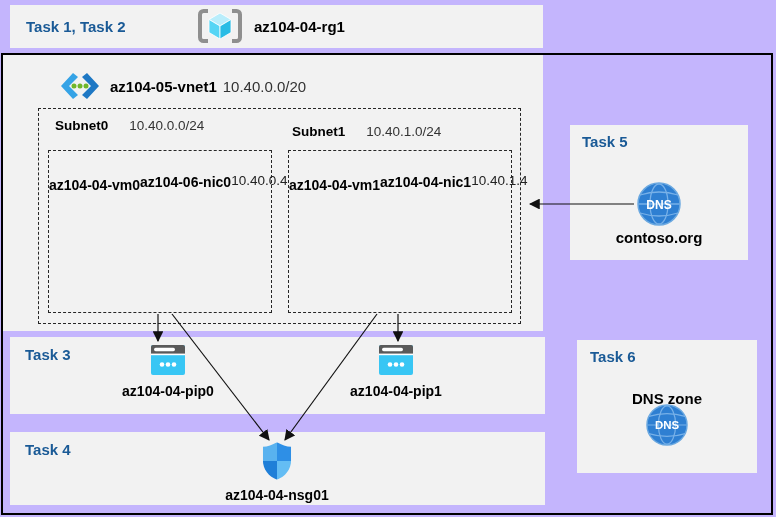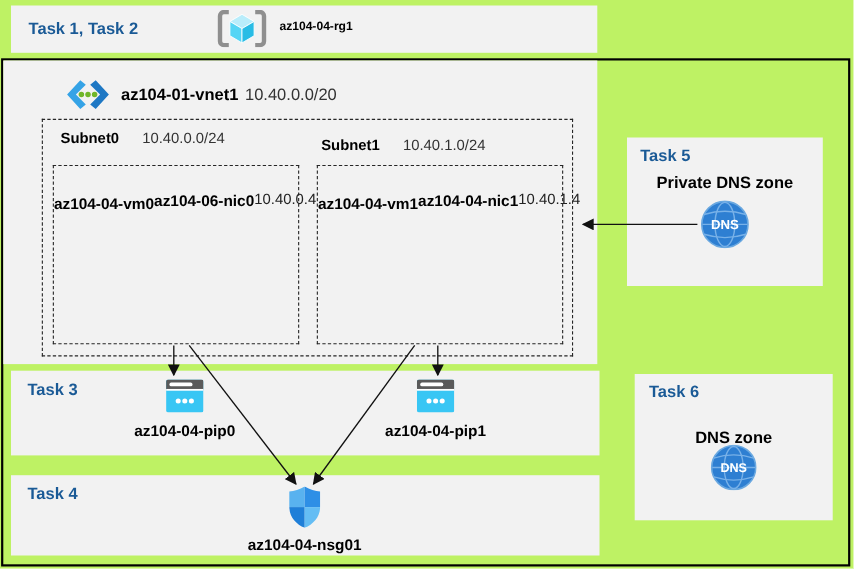--- a/index.html
+++ b/index.html
@@ -1,17 +1,17 @@
 <!DOCTYPE html>
 <html><head>
 <meta charset="utf-8">
 <style>
   html,body{margin:0;padding:0;background:#fff;}
   .canvas{
-    position:relative;width:776px;height:517px;background:#bef264;overflow:hidden;
+    position:relative;width:776px;height:517px;background:#c4b5fd;overflow:hidden;
     font-family:"Liberation Sans","DejaVu Sans",sans-serif;color:#000;
   }
   .abs{position:absolute;}
   .panel{background:#f2f2f2;}
   .task-label{font-weight:bold;font-size:15px;color:#1a5a96;}
   .bold{font-weight:bold;}
   .name-label{font-weight:bold;font-size:14px;color:#000;white-space:nowrap;}
   .sub-label{font-size:13.5px;white-space:nowrap;}
   .rg-frame{border:2px solid #000;background:transparent;}
   .dashed{border:1.5px dashed #262626;}
@@ -38,37 +38,37 @@
 
   <div class="abs panel" style="left:10px;top:5px;width:533px;height:43px;">
     <span class="abs task-label" style="left:16px;top:13px;">Task 1, Task 2</span>
     <svg class="abs" style="left:187px;top:4px;" width="46" height="34" viewBox="0 0 46 34">
       <path d="M11,2 H6.5 A3.5,3.5 0 0 0 3,5.5 V28.5 A3.5,3.5 0 0 0 6.5,32 H11" fill="none" stroke="#8f8f8f" stroke-width="4"></path>
       <path d="M35,2 H39.5 A3.5,3.5 0 0 1 43,5.5 V28.5 A3.5,3.5 0 0 1 39.5,32 H35" fill="none" stroke="#8f8f8f" stroke-width="4"></path>
       <polygon points="23,4 34,10.5 23,17 12,10.5" fill="#b9edfb" stroke="#fff" stroke-width="0.8"></polygon>
       <polygon points="12,10.5 23,17 23,30 12,23.5" fill="#55d5f5" stroke="#fff" stroke-width="0.8"></polygon>
       <polygon points="34,10.5 23,17 23,30 34,23.5" fill="#29bce5" stroke="#fff" stroke-width="0.8"></polygon>
     </svg>
-    <span class="abs name-label" style="left:244px;top:13px;font-size:11px;">az104-04-rg1</span>
+    <span class="abs name-label" style="left:244px;top:13px;font-size:15px;">az104-04-rg1</span>
   </div>
 
   <div class="abs rg-frame" style="left:1px;top:53px;width:768px;height:458px;"></div>
 
   <div class="abs panel" style="left:3px;top:55px;width:540px;height:276px;"></div>
 
   <div class="abs vnet-header" style="left:60px;top:70px;height:32px;">
     <svg width="40" height="28" viewBox="0 0 40 28">
       <polygon points="13,1 18,5 9,14 18,23 13,27 1,14" fill="#35a3e6"></polygon>
       <polygon points="27,1 22,5 31,14 22,23 27,27 39,14" fill="#1e78c4"></polygon>
       <circle cx="14" cy="14" r="2.5" fill="#70b62a"></circle>
       <circle cx="20" cy="14" r="2.5" fill="#70b62a"></circle>
       <circle cx="26" cy="14" r="2.5" fill="#70b62a"></circle>
     </svg>
     <span class="vnet-title bold">
-      <span>az104-01-vnet1</span><span class="cidr">10.40.0.0/20</span>
+      <span>az104-05-vnet1</span><span class="cidr">10.40.0.0/20</span>
     </span>
   </div>
 
   <div class="abs dashed" style="left:38px;top:108px;width:481px;height:214px;"></div>
 
   <span class="abs subnet-label bold" style="left:55px;top:118px;">
     <span>Subnet0</span><span class="cidr">10.40.0.0/24</span>
   </span>
   <div class="abs dashed" style="left:48px;top:150px;width:222px;height:161px;">
     <div class="subnet-content">
@@ -174,27 +174,27 @@
           <rect x="0" y="21" width="17" height="21" fill="#1f7fd8"></rect>
           <rect x="17" y="21" width="17" height="21" fill="#64bdf4"></rect>
         </g>
       </svg>
       <span class="name-label" style="margin-top:6px;">az104-04-nsg01</span>
     </div>
   </div>
 
   <div class="abs panel" style="left:570px;top:125px;width:178px;height:135px;">
     <span class="abs task-label" style="left:12px;top:8px;">Task 5</span>
-    <div class="abs centered-text name-label" style="left:0;top:33px;font-size:15px;">Private DNS zone</div>
     <svg class="abs" style="left:67px;top:57px;" width="44" height="44" viewBox="0 0 44 44">
       <circle cx="22" cy="22" r="21" fill="#2e7fd2" stroke="#6aa8e0" stroke-width="1.5"></circle>
       <ellipse cx="22" cy="22" rx="9" ry="20" fill="none" stroke="#78b1e8" stroke-width="1.3"></ellipse>
       <path d="M3,13 Q22,7 41,13 M3,31 Q22,37 41,31 M1.5,22 H42.5" fill="none" stroke="#78b1e8" stroke-width="1.3"></path>
       <text x="22" y="26.5" text-anchor="middle" font-size="12" font-weight="bold" fill="#fff">DNS</text>
     </svg>
+    <div class="abs centered-text name-label" style="left:0;top:104px;font-size:15px;">contoso.org</div>
   </div>
 
   <div class="abs panel" style="left:577px;top:340px;width:180px;height:133px;">
     <span class="abs task-label" style="left:13px;top:8px;">Task 6</span>
     <div class="abs centered-text name-label" style="left:0;top:50px;font-size:15px;">DNS zone</div>
     <svg class="abs" style="left:69px;top:64px;" width="42" height="42" viewBox="0 0 44 44">
       <circle cx="22" cy="22" r="21" fill="#2e7fd2" stroke="#6aa8e0" stroke-width="1.5"></circle>
       <ellipse cx="22" cy="22" rx="9" ry="20" fill="none" stroke="#78b1e8" stroke-width="1.3"></ellipse>
       <path d="M3,13 Q22,7 41,13 M3,31 Q22,37 41,31 M1.5,22 H42.5" fill="none" stroke="#78b1e8" stroke-width="1.3"></path>
       <text x="22" y="26.5" text-anchor="middle" font-size="12" font-weight="bold" fill="#fff">DNS</text>

